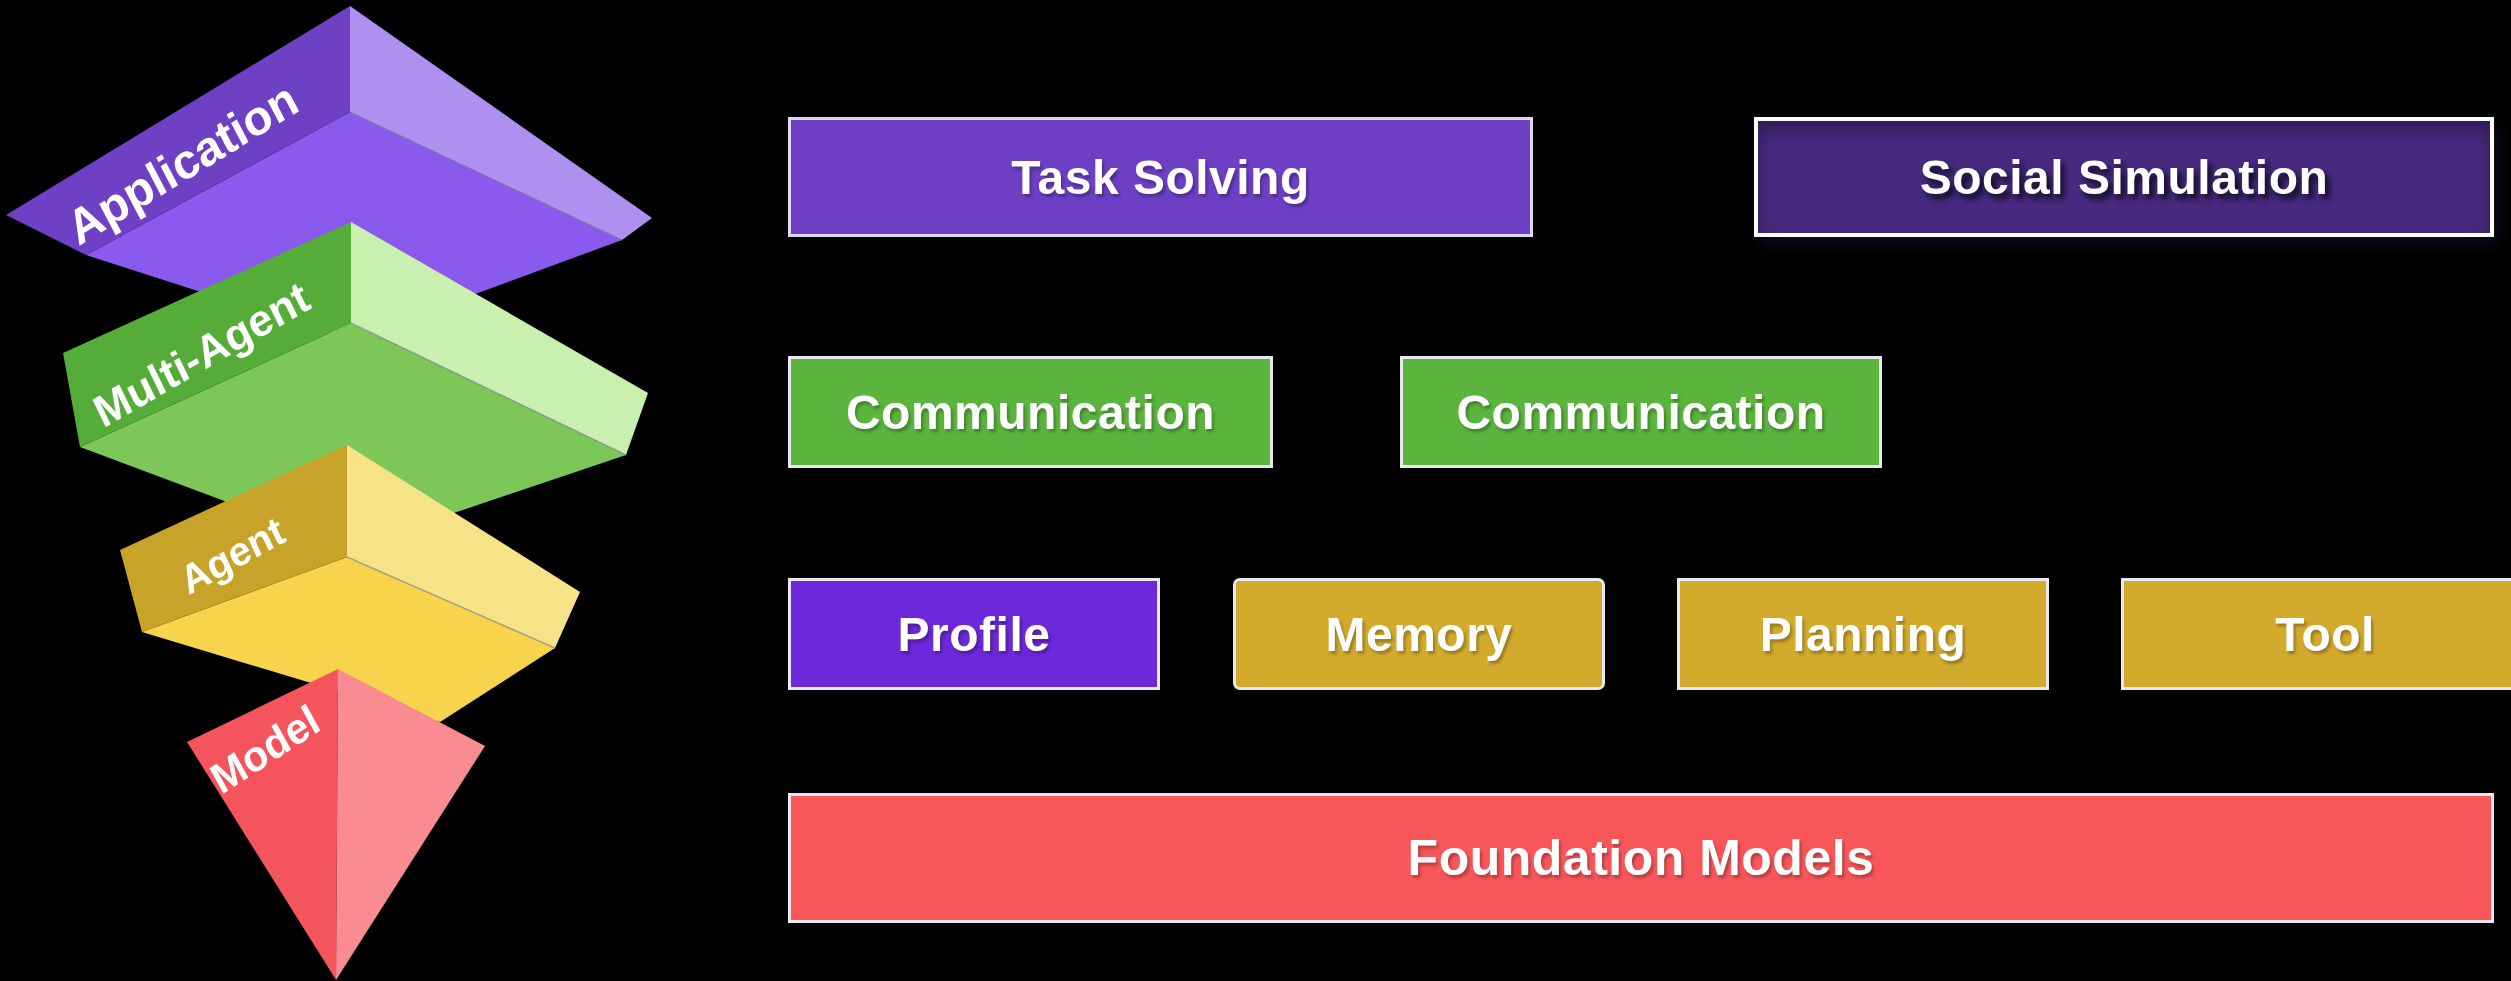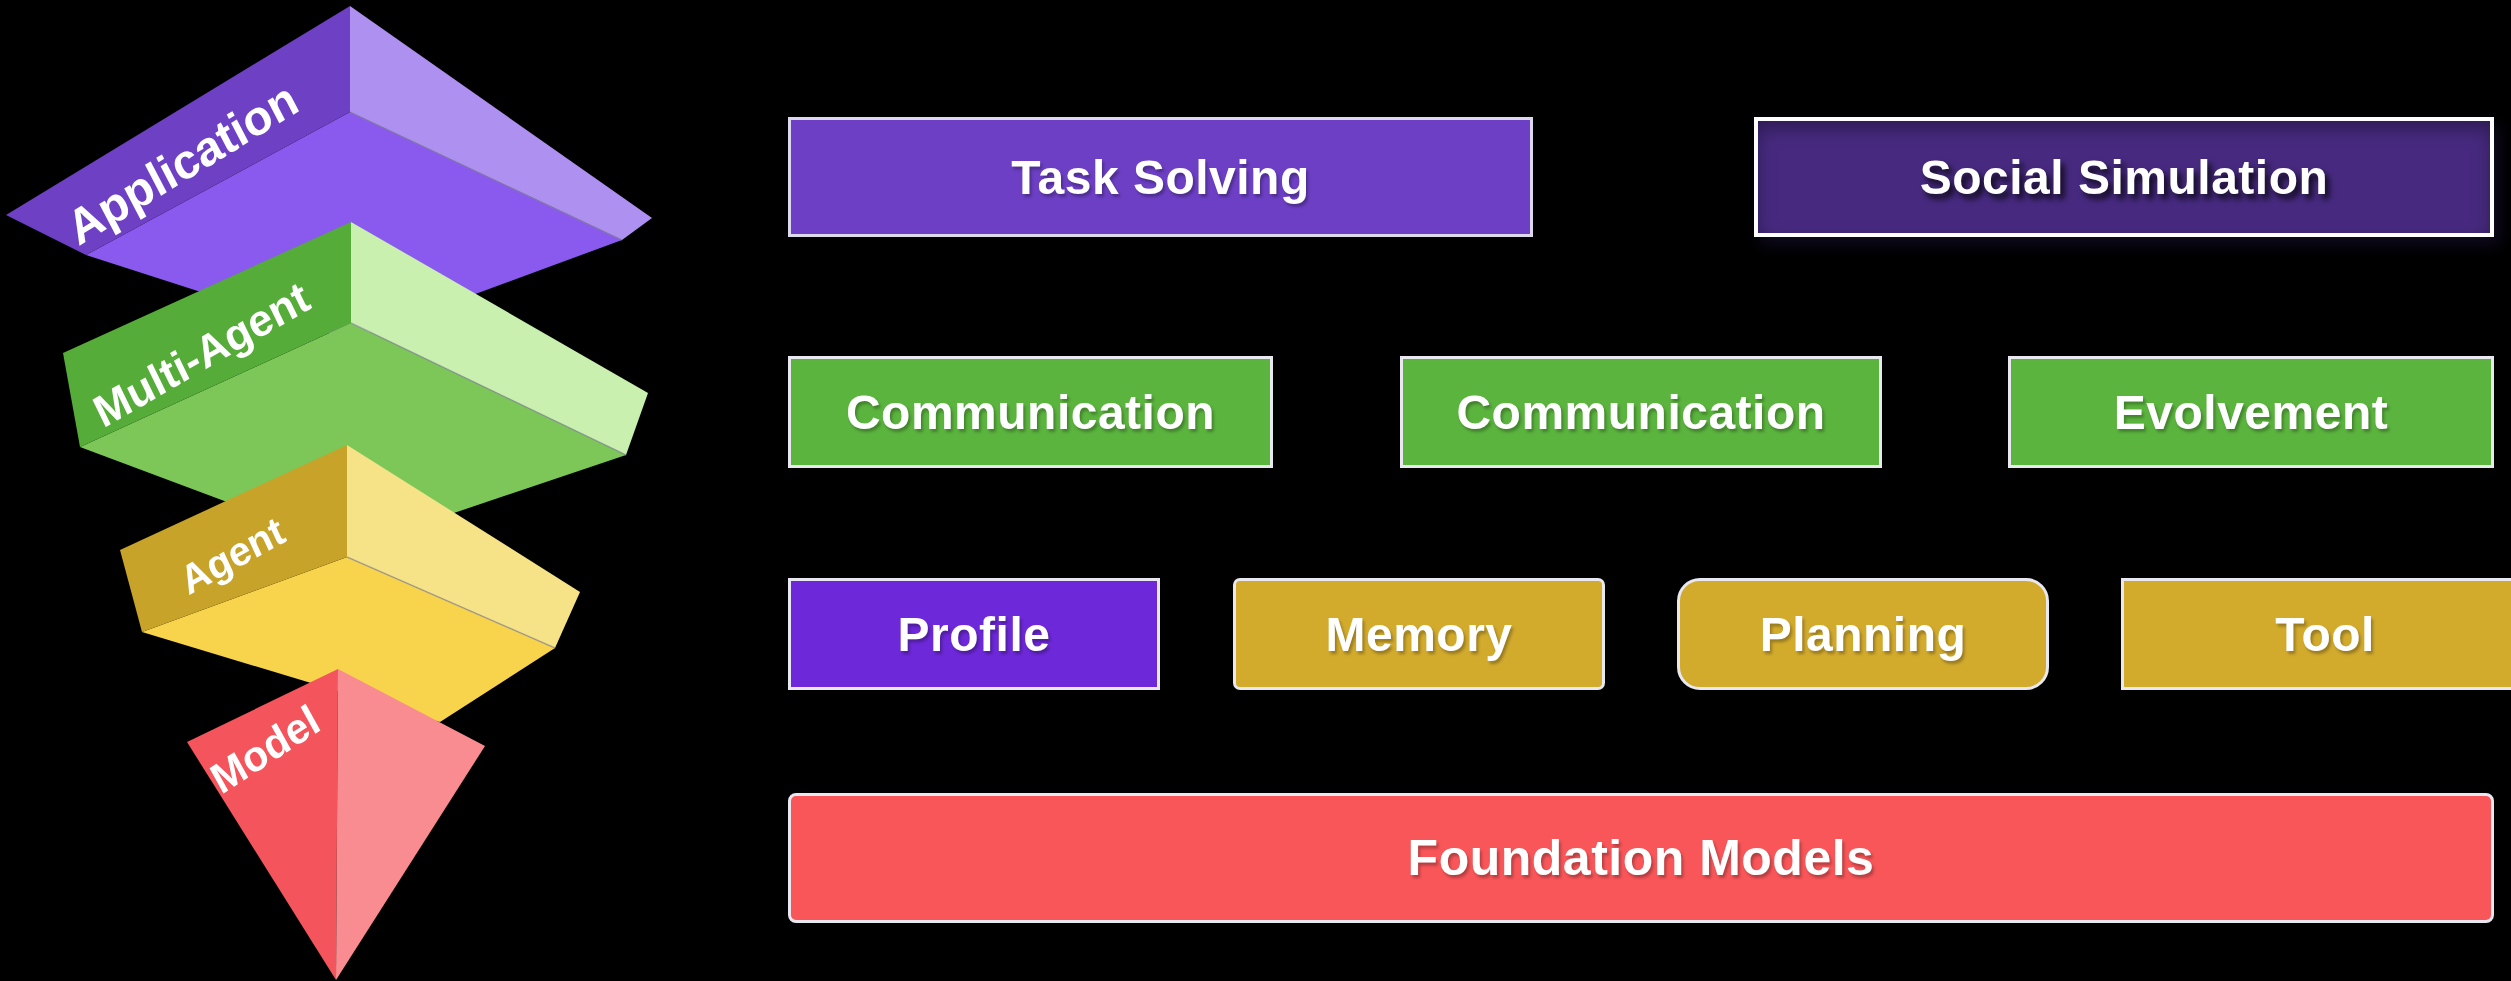--- a/index.html
+++ b/index.html
@@ -51,24 +51,24 @@
                          border: 4px solid #ffffff;
                          box-shadow: inset 0 8px 18px rgba(0,0,0,0.35), 6px 8px 14px rgba(30,20,60,0.5); }
   .box.social-sim .box-label { text-shadow: 4px 5px 6px rgba(0,0,0,0.8); }
   
   .box.communication   { left: 788px;  top: 356px; width: 485px; height: 112px; }
   .box.organization    { left: 1400px; top: 356px; width: 482px; height: 112px; }
   .box.evolvement      { left: 2008px; top: 356px; width: 486px; height: 112px; }
   
   .box.profile         { left: 788px;  top: 578px; width: 372px; height: 112px; }
   .box.memory          { left: 1233px; top: 578px; width: 372px; height: 112px; }
-  .box.planning        { left: 1677px; top: 578px; width: 372px; height: 112px; border-radius: 23px; }
+  .box.planning        { left: 1677px; top: 578px; width: 372px; height: 112px; }
   .box.tool            { left: 2121px; top: 578px; width: 408px; height: 112px; }
   
-  .box.foundation      { left: 788px;  top: 793px; width: 1706px; height: 130px; font-size: 50px; border-radius: 8px; }
+  .box.foundation      { left: 788px;  top: 793px; width: 1706px; height: 130px; font-size: 50px; }
 </style>
 </head>
 <body>
 
 <div id="canvas">
 
   <svg id="pyramid-svg" viewBox="0 0 760 981" aria-hidden="true">
 
     <g>
       <polygon points="86,255 350,112 622,240 350,340" fill="#8A5AEE"></polygon>
@@ -107,23 +107,20 @@
   <div class="box social-sim" style="background-color: rgb(71, 42, 128);">
     <span class="box-label">Social Simulation</span>
   </div>
 
   <div class="box communication" style="background-color: rgb(91, 180, 62);">
     <span class="box-label">Communication</span>
   </div>
   <div class="box organization" style="background-color: rgb(91, 180, 62);">
     <span class="box-label">Communication</span>
   </div>
-  <div class="box evolvement" style="background-color: rgb(91, 180, 62);">
-    <span class="box-label">Evolvement</span>
-  </div>
 
   <div class="box profile" style="background-color: #6d28d9;">
     <span class="box-label">Profile</span>
   </div>
   <div class="box memory" style="background-color: rgb(210, 170, 44); border-radius: 7px;">
     <span class="box-label">Memory</span>
   </div>
   <div class="box planning" style="background-color: rgb(210, 170, 44);">
     <span class="box-label">Planning</span>
   </div>

